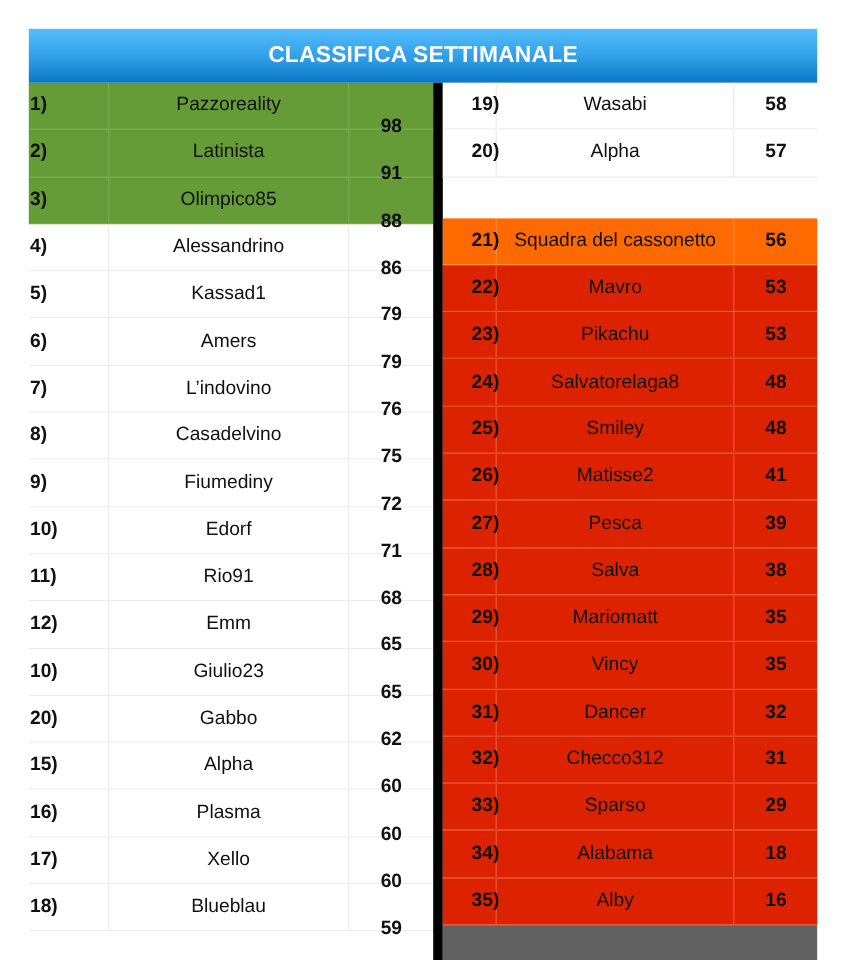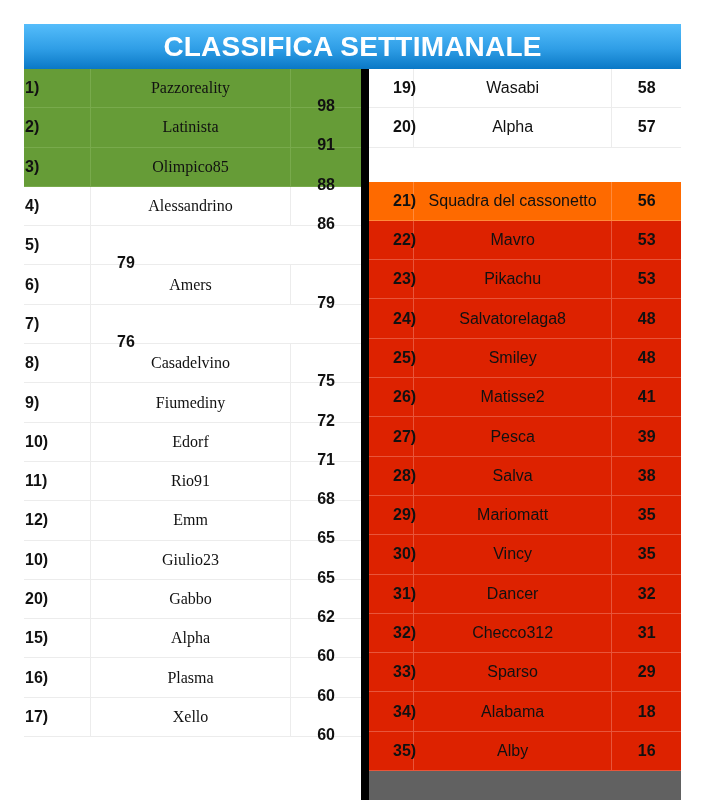--- a/index.html
+++ b/index.html
@@ -1,28 +1,28 @@
 <!DOCTYPE html>
 <html><head>
 <meta charset="utf-8">
 <style>
   html, body { margin:0; padding:0; background:#ffffff; }
   body { width:706px; height:800px; position:relative; overflow:hidden; font-family:"Liberation Sans", sans-serif; }
   .board { position:absolute; left:24px; top:24px; width:657px; }
-  .header { height:45px; background:linear-gradient(#55bdfb 0%, #2f9ee6 55%, #0a78c6 100%); color:#fff; font-weight:bold; font-size:28px; display:flex; align-items:center; justify-content:center; letter-spacing:0.2px; }
+  .header { height:45px; background:linear-gradient(#55bdfb 0%, #2f9ee6 55%, #0a78c6 100%); color:#fff; font-weight:bold; font-size:19px; display:flex; align-items:center; justify-content:center; letter-spacing:0.2px; }
   .cols { display:flex; }
   .col-left { width:337px; }
   .divider { width:8px; background:#000; }
   .col-right { width:312px; }
   .row { display:flex; height:39.3px; align-items:center; font-size:16px; color:#111; border-bottom:1px solid #ececec; box-sizing:border-box; }
   .row .rank { font-weight:bold; padding-left:1px; box-sizing:border-box; height:100%; display:flex; align-items:center; border-right:1px solid #ececec; }
   .row .name { text-align:center; height:100%; display:flex; align-items:center; justify-content:center; border-right:1px solid #ececec; }
   .row .score { font-weight:bold; text-align:center; height:100%; display:flex; align-items:center; justify-content:center; }
   .col-left .rank { width:67px; }
-  .col-left .name { width:200px;font-family:Liberation Serif, serif; }
+  .col-left .name { width:200px; }
   .col-left .score { width:70px;margin-top:36px; }
   .col-right .rank { width:45px;padding-left:24px; }
   .col-right .name { width:198px; }
   .col-right .score { width:69px; }
   .row.green { background:#669c37; border-bottom-color:#78aa4c; }
   .row.green .rank, .row.green .name { border-right-color:#78aa4c; }
   .row.orange { background:#fe6a00; border-bottom-color:#ff8a3a;margin-top:34px; }
   .row.orange .rank, .row.orange .name { border-right-color:#ff8a3a; }
   .row.red { background:#dd2200; border-bottom-color:#e8553a; }
   .row.red .rank, .row.red .name { border-right-color:#e8553a; }
@@ -51,29 +51,31 @@
           <div class="name">Olimpico85</div>
           <div class="score">88</div>
         </div>
         <div class="row white">
           <div class="rank">4)</div>
           <div class="name">Alessandrino</div>
           <div class="score">86</div>
         </div>
         <div class="row white">
           <div class="rank">5)</div>
+          <div class="name">Kassad1</div>
           <div class="score">79</div>
         </div>
         <div class="row white">
           <div class="rank">6)</div>
           <div class="name">Amers</div>
           <div class="score">79</div>
         </div>
         <div class="row white">
           <div class="rank">7)</div>
+          <div class="name">L’indovino</div>
           <div class="score">76</div>
         </div>
         <div class="row white">
           <div class="rank">8)</div>
           <div class="name">Casadelvino</div>
           <div class="score">75</div>
         </div>
         <div class="row white">
           <div class="rank">9)</div>
           <div class="name">Fiumediny</div>
@@ -111,20 +113,25 @@
         </div>
         <div class="row white">
           <div class="rank">16)</div>
           <div class="name">Plasma</div>
           <div class="score">60</div>
         </div>
         <div class="row white">
           <div class="rank">17)</div>
           <div class="name">Xello</div>
           <div class="score">60</div>
+        </div>
+        <div class="row white">
+          <div class="rank">18)</div>
+          <div class="name">Blueblau</div>
+          <div class="score">59</div>
         </div>
       </div>
     <div class="divider"></div>
     <div class="col-right" id="col-right">
         <div class="row white">
           <div class="rank">19)</div>
           <div class="name">Wasabi</div>
           <div class="score">58</div>
         </div>
         <div class="row white">

